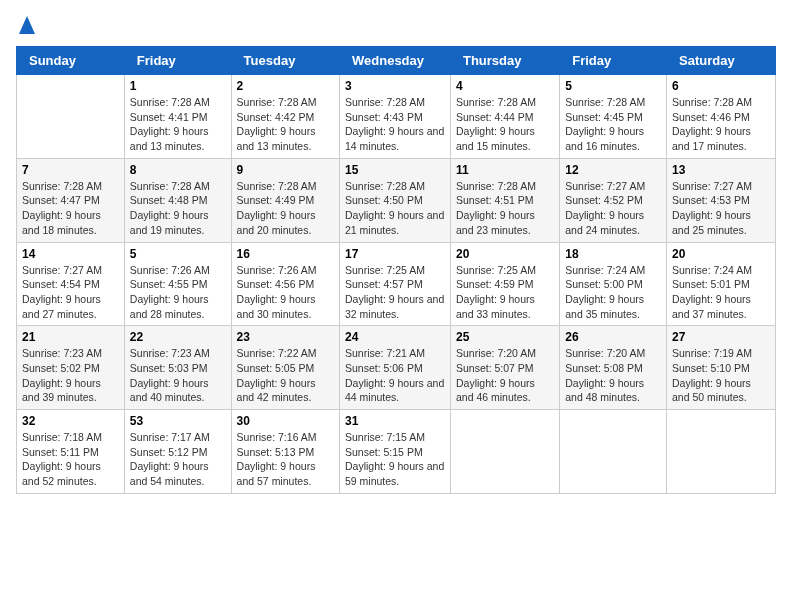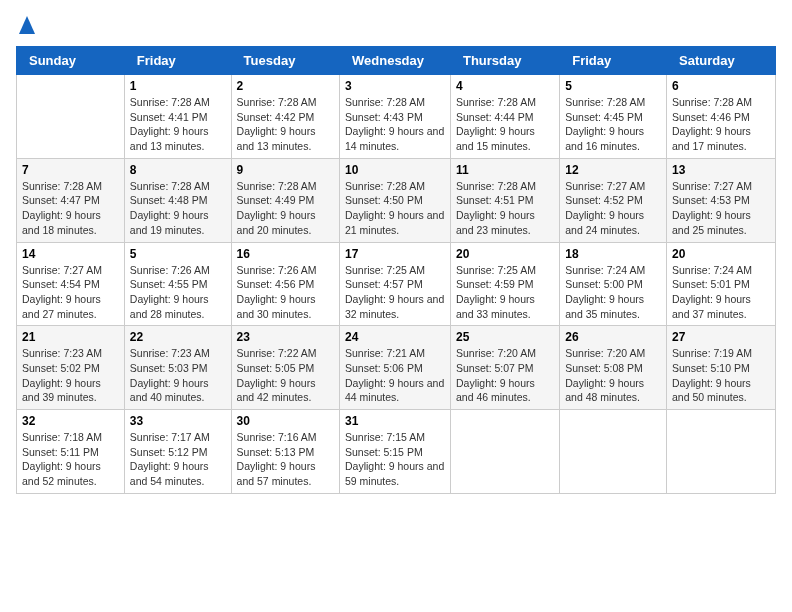--- a/index.html
+++ b/index.html
@@ -144,21 +144,21 @@
         </td>
         <td>
           <span class="day-number">8</span>
           <div class="day-info">Sunrise: 7:28 AM<br>Sunset: 4:48 PM<br>Daylight: 9 hours and 19 minutes.</div>
         </td>
         <td>
           <span class="day-number">9</span>
           <div class="day-info">Sunrise: 7:28 AM<br>Sunset: 4:49 PM<br>Daylight: 9 hours and 20 minutes.</div>
         </td>
         <td>
-          <span class="day-number">10</span>
+          <span class="day-number">15</span>
           <div class="day-info">Sunrise: 7:28 AM<br>Sunset: 4:50 PM<br>Daylight: 9 hours and 21 minutes.</div>
         </td>
         <td>
           <span class="day-number">11</span>
           <div class="day-info">Sunrise: 7:28 AM<br>Sunset: 4:51 PM<br>Daylight: 9 hours and 23 minutes.</div>
         </td>
         <td>
           <span class="day-number">12</span>
           <div class="day-info">Sunrise: 7:27 AM<br>Sunset: 4:52 PM<br>Daylight: 9 hours and 24 minutes.</div>
         </td>
@@ -226,21 +226,21 @@
           <span class="day-number">27</span>
           <div class="day-info">Sunrise: 7:19 AM<br>Sunset: 5:10 PM<br>Daylight: 9 hours and 50 minutes.</div>
         </td>
       </tr>
       <tr>
         <td>
           <span class="day-number">32</span>
           <div class="day-info">Sunrise: 7:18 AM<br>Sunset: 5:11 PM<br>Daylight: 9 hours and 52 minutes.</div>
         </td>
         <td>
-          <span class="day-number">33</span>
+          <span class="day-number">53</span>
           <div class="day-info">Sunrise: 7:17 AM<br>Sunset: 5:12 PM<br>Daylight: 9 hours and 54 minutes.</div>
         </td>
         <td>
           <span class="day-number">30</span>
           <div class="day-info">Sunrise: 7:16 AM<br>Sunset: 5:13 PM<br>Daylight: 9 hours and 57 minutes.</div>
         </td>
         <td>
           <span class="day-number">31</span>
           <div class="day-info">Sunrise: 7:15 AM<br>Sunset: 5:15 PM<br>Daylight: 9 hours and 59 minutes.</div>
         </td>

